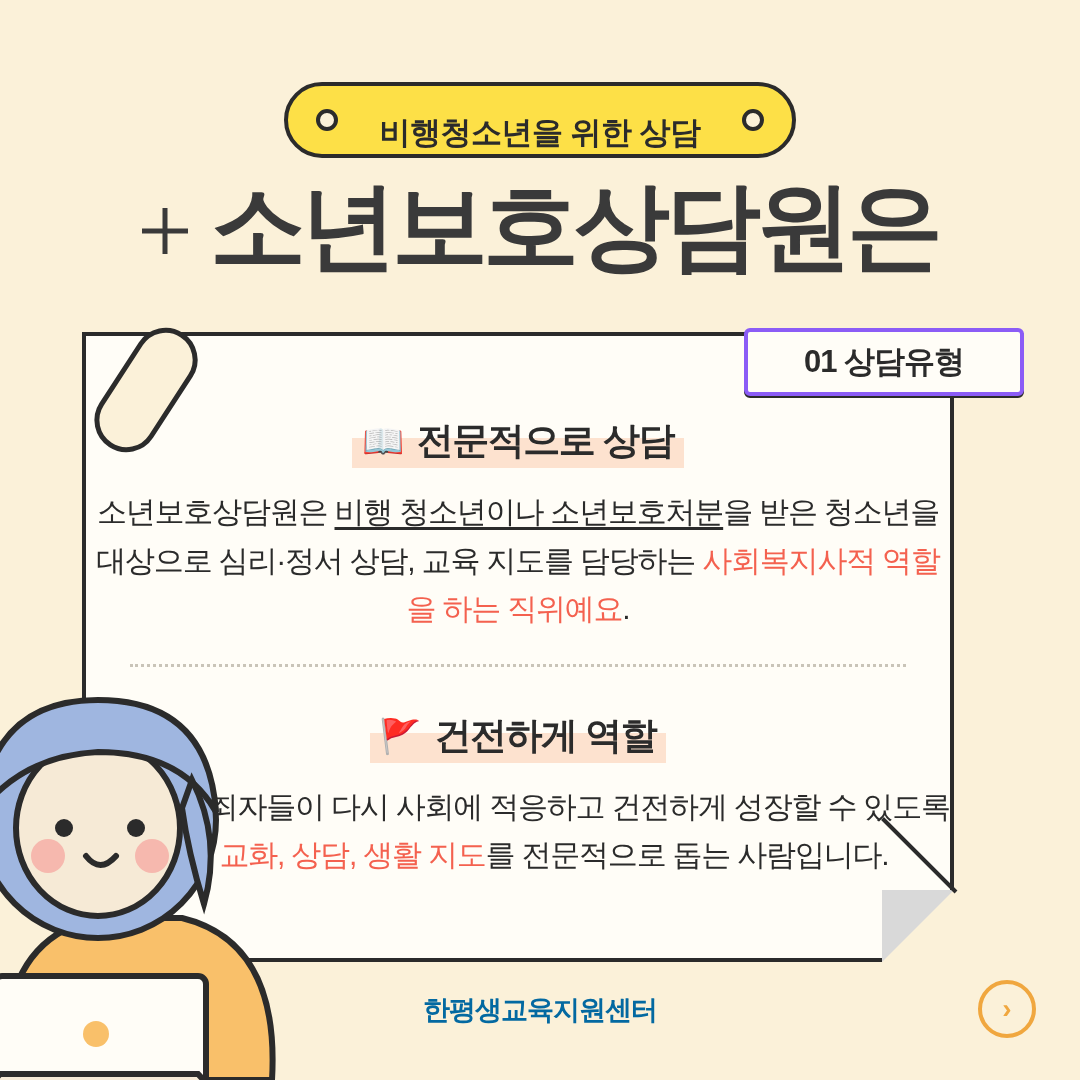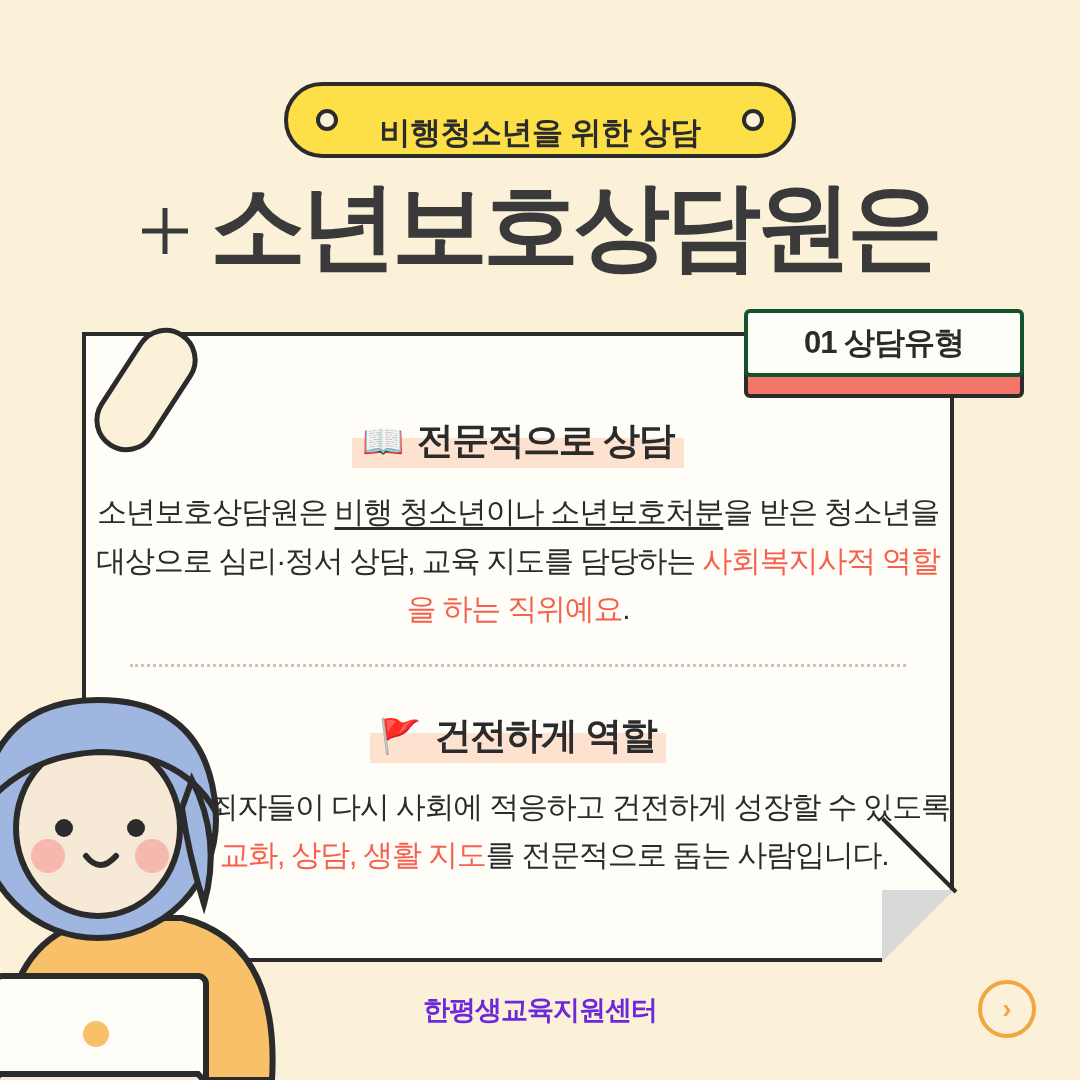--- a/index.html
+++ b/index.html
@@ -91,24 +91,24 @@
     border: 5px solid #2b2b2b;
     border-radius: 36px;
     transform: rotate(33deg);
     background: #fbf1d9;
     z-index: 5;
   }
 
   
   .tab {
     position: absolute;
-    right: 56px; top: 309px;
+    right: 56px; top: 328px;
     width: 280px; height: 68px;
     background: #fffdf7;
-    border: 4px solid #14532d;
+    border: 4px solid #8b5cf6;
     border-radius: 6px;
     display: flex; align-items: center; justify-content: center;
     z-index: 4;
   }
   .tab-shadow {
     position: absolute;
     right: 56px; top: 330px;
     width: 280px; height: 68px;
     background: #f4766a;
     border: 4px solid #2b2b2b;
@@ -145,21 +145,21 @@
     margin: 30px auto 0;
     width: 776px; height: 0;
     border-top: 3px dotted #c9c4b8;
   }
 
   
   .footer {
     position: absolute;
     left: 0; right: 0; bottom: 52px;
     text-align: center;
-    font-size: 27px; font-weight: 800; color: #6d28d9;
+    font-size: 27px; font-weight: 800; color: #0369a1;
     letter-spacing: -1px;
     z-index: 3;
   }
   .next-btn {
     position: absolute; right: 44px; bottom: 42px;
     width: 58px; height: 58px; border-radius: 50%;
     background: #fbf1d9; border: 4px solid #f0a73f;
     display: flex; align-items: center; justify-content: center;
     color: #f0a73f; font-size: 28px; font-weight: 700;
     z-index: 6;

